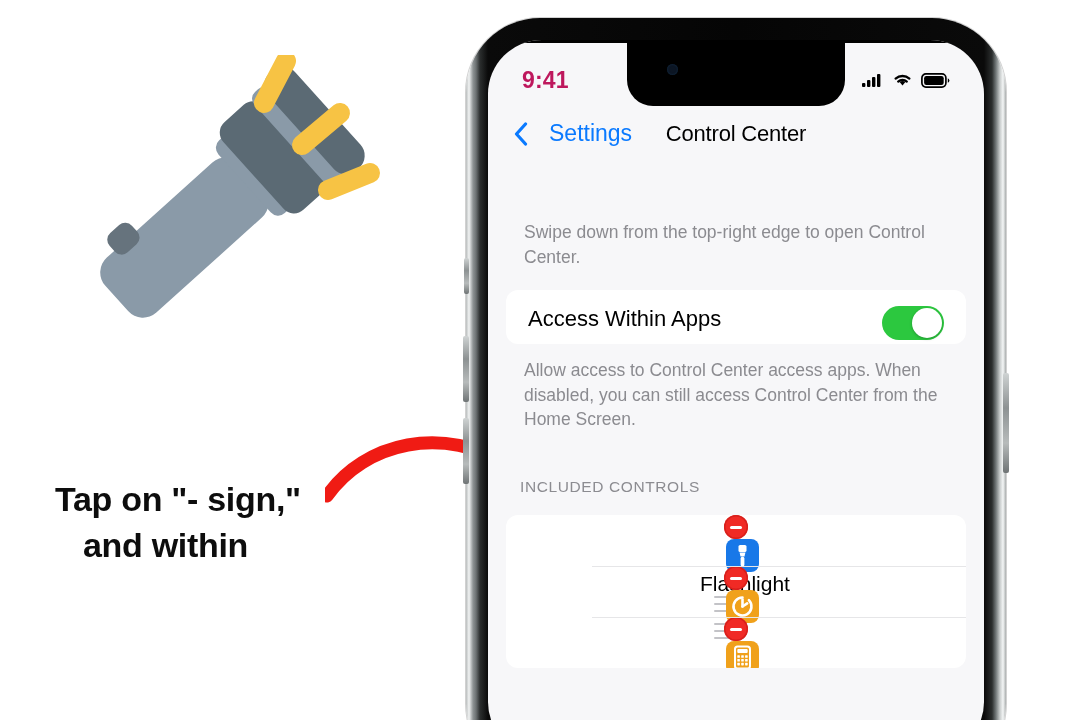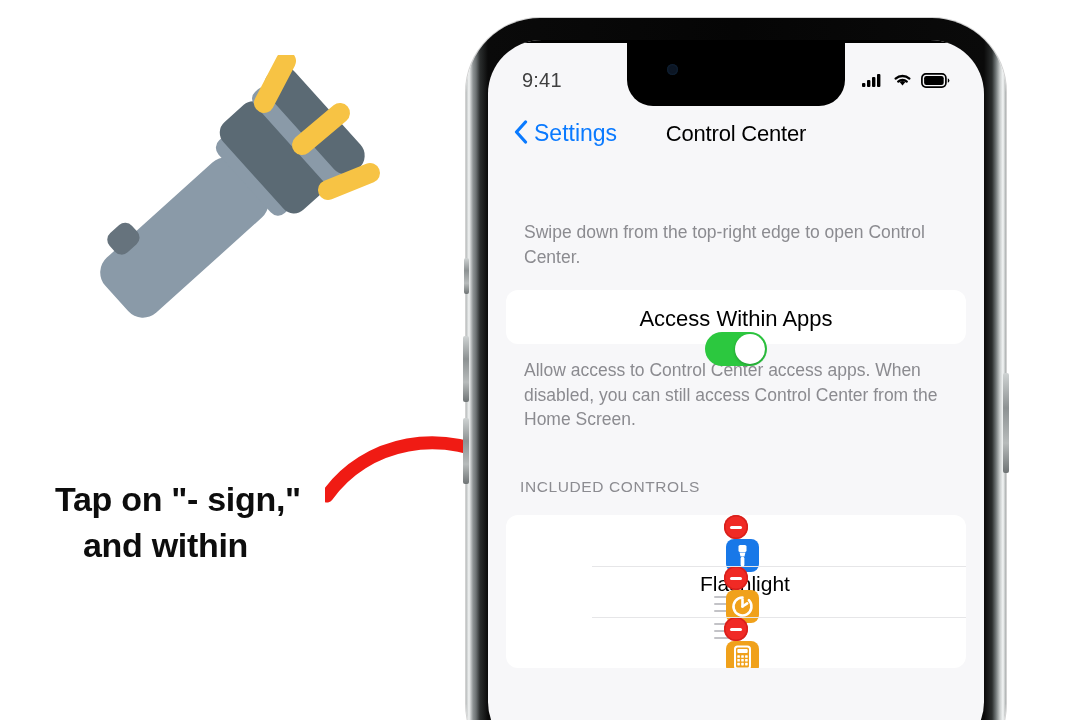--- a/index.html
+++ b/index.html
@@ -108,36 +108,36 @@
     position: absolute;
     left: 0; right: 0; top: 0;
     height: 62px;
     display: flex; align-items: center;
     justify-content: space-between;
     padding: 18px 34px 0 34px;
     box-sizing: border-box;
     z-index: 7;
   }
   .status-time {
-    font-size: 20px; font-weight: normal; color: #404040;
+    font-size: 23px; font-weight: bold; color: #be185d;
     letter-spacing: 0.2px;
   }
   .status-icons { display: flex; align-items: center; gap: 8px; }
 
   
   .navbar {
     position: absolute;
     left: 0; right: 0; top: 72px;
     height: 50px;
     z-index: 4;
   }
   .nav-back {
     position: absolute;
     left: 26px; top: 8px;
-    display: flex; gap: 6px;
+    display: flex; align-items: center; gap: 21px;
     color: #0a7aff;
     font-size: 23px;
     cursor: pointer;
   }
   .nav-title {
     position: absolute;
     left: 0; right: 0; top: 9px;
     text-align: center;
     font-size: 22px;
     font-weight: normal;
@@ -160,23 +160,23 @@
   .footnote.below {
     margin-top: 14px;
   }
   .card {
     margin-top: 20px;
     background: #ffffff;
     border-radius: 12px;
     margin-left: 18px; margin-right: 18px;
   }
   .row-toggle {
-    display: flex; align-items: center; justify-content: space-between;
+    display: flex; align-items: flex-start; justify-content: space-between;
     padding: 16px 22px;
-    height: 54px; box-sizing: border-box; flex-direction: column;
+    height: 54px; box-sizing: border-box;
   }
   .row-toggle-label { font-size: 22px; color: #000; }
   .switch {
     width: 62px; height: 34px; border-radius: 17px;
     background: #2cc83f;
     position: relative;
     cursor: pointer;
     flex: none;
   }
   .switch .knob {

